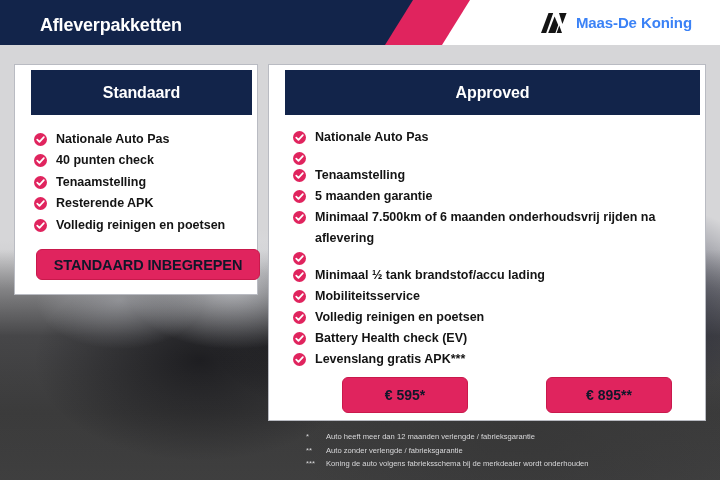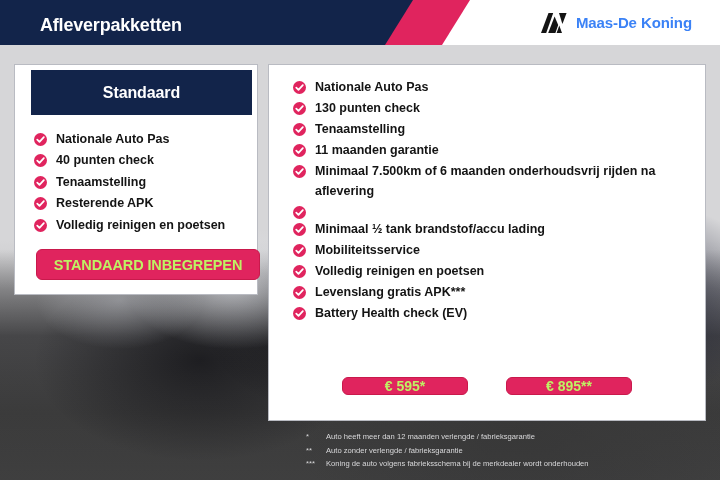--- a/index.html
+++ b/index.html
@@ -80,36 +80,36 @@
   #card-standaard .feature-list { padding-left:19px; padding-top:14px; }
   #card-standaard .feature-item { line-height:1.71; }
   #card-approved .feature-list { padding-left:24px; padding-top:12px; padding-right:14px; }
 
   .check-icon { flex:0 0 auto; width:13px; height:13px; margin-top:4px; display:block; }
   .feature-text { display:block; }
 
   
   .pill {
     background:#e0245e;
-    color:#bef264;
+    color:#0f172a;
     border:1px solid #c9194c;
     border-radius:6px;
     font-weight:bold;
     display:flex; align-items:center; justify-content:center;
     cursor:pointer;
   }
   #btn-standaard {
     position:absolute; left:21px; top:184px; width:224px; height:31px;
     font-size:14.5px; letter-spacing:-0.1px;
   }
   #price-row {
     position:absolute; left:0; top:312px; width:100%;
     display:flex; justify-content:center; gap:38px;
   }
-  .price-pill { width:126px; height:18px; font-size:14px; }
+  .price-pill { width:126px; height:36px; font-size:14px;margin-left:40px; }
 
   
   #footnotes {
     position:absolute; left:306px; top:430px; width:400px;
     color:#d8d8da; font-size:7.6px; line-height:1.78; font-weight:normal;
   }
   .footnote-row { display:flex; }
   .footnote-mark { flex:0 0 20px; }
 </style>
 </head>
@@ -171,48 +171,50 @@
         <circle cx="7" cy="7" r="7" fill="#e0245e"></circle>
         <path d="M3.5 7.2 L5.9 9.5 L10.6 4.5" stroke="#ffffff" stroke-width="1.9" fill="none" stroke-linecap="round" stroke-linejoin="round"></path>
       </svg>
       <span class="feature-text">Volledig reinigen en poetsen</span>
     </li>
   </ul>
   <div class="pill" id="btn-standaard">STANDAARD INBEGREPEN</div>
 </div>
 
 <div class="card" id="card-approved">
+  <div class="card-head">
+    <span class="card-head-title">Approved</span>
+  </div>
   <ul class="feature-list">
     <li class="feature-item">
       <svg class="check-icon" viewBox="0 0 14 14">
         <circle cx="7" cy="7" r="7" fill="#e0245e"></circle>
         <path d="M3.5 7.2 L5.9 9.5 L10.6 4.5" stroke="#ffffff" stroke-width="1.9" fill="none" stroke-linecap="round" stroke-linejoin="round"></path>
       </svg>
       <span class="feature-text">Nationale Auto Pas</span>
     </li>
     <li class="feature-item">
       <svg class="check-icon" viewBox="0 0 14 14">
         <circle cx="7" cy="7" r="7" fill="#e0245e"></circle>
         <path d="M3.5 7.2 L5.9 9.5 L10.6 4.5" stroke="#ffffff" stroke-width="1.9" fill="none" stroke-linecap="round" stroke-linejoin="round"></path>
       </svg>
-      <span class="feature-text">130 punten check</span>
     </li>
     <li class="feature-item">
       <svg class="check-icon" viewBox="0 0 14 14">
         <circle cx="7" cy="7" r="7" fill="#e0245e"></circle>
         <path d="M3.5 7.2 L5.9 9.5 L10.6 4.5" stroke="#ffffff" stroke-width="1.9" fill="none" stroke-linecap="round" stroke-linejoin="round"></path>
       </svg>
       <span class="feature-text">Tenaamstelling</span>
     </li>
     <li class="feature-item">
       <svg class="check-icon" viewBox="0 0 14 14">
         <circle cx="7" cy="7" r="7" fill="#e0245e"></circle>
         <path d="M3.5 7.2 L5.9 9.5 L10.6 4.5" stroke="#ffffff" stroke-width="1.9" fill="none" stroke-linecap="round" stroke-linejoin="round"></path>
       </svg>
-      <span class="feature-text">11 maanden garantie</span>
+      <span class="feature-text">5 maanden garantie</span>
     </li>
     <li class="feature-item">
       <svg class="check-icon" viewBox="0 0 14 14">
         <circle cx="7" cy="7" r="7" fill="#e0245e"></circle>
         <path d="M3.5 7.2 L5.9 9.5 L10.6 4.5" stroke="#ffffff" stroke-width="1.9" fill="none" stroke-linecap="round" stroke-linejoin="round"></path>
       </svg>
       <span class="feature-text">Minimaal 7.500km of 6 maanden onderhoudsvrij rijden na aflevering</span>
     </li>
     <li class="feature-item">
       <svg class="check-icon" viewBox="0 0 14 14">
@@ -239,28 +241,28 @@
         <circle cx="7" cy="7" r="7" fill="#e0245e"></circle>
         <path d="M3.5 7.2 L5.9 9.5 L10.6 4.5" stroke="#ffffff" stroke-width="1.9" fill="none" stroke-linecap="round" stroke-linejoin="round"></path>
       </svg>
       <span class="feature-text">Volledig reinigen en poetsen</span>
     </li>
     <li class="feature-item">
       <svg class="check-icon" viewBox="0 0 14 14">
         <circle cx="7" cy="7" r="7" fill="#e0245e"></circle>
         <path d="M3.5 7.2 L5.9 9.5 L10.6 4.5" stroke="#ffffff" stroke-width="1.9" fill="none" stroke-linecap="round" stroke-linejoin="round"></path>
       </svg>
+      <span class="feature-text">Battery Health check (EV)</span>
+    </li>
+    <li class="feature-item">
+      <svg class="check-icon" viewBox="0 0 14 14">
+        <circle cx="7" cy="7" r="7" fill="#e0245e"></circle>
+        <path d="M3.5 7.2 L5.9 9.5 L10.6 4.5" stroke="#ffffff" stroke-width="1.9" fill="none" stroke-linecap="round" stroke-linejoin="round"></path>
+      </svg>
       <span class="feature-text">Levenslang gratis APK***</span>
-    </li>
-    <li class="feature-item">
-      <svg class="check-icon" viewBox="0 0 14 14">
-        <circle cx="7" cy="7" r="7" fill="#e0245e"></circle>
-        <path d="M3.5 7.2 L5.9 9.5 L10.6 4.5" stroke="#ffffff" stroke-width="1.9" fill="none" stroke-linecap="round" stroke-linejoin="round"></path>
-      </svg>
-      <span class="feature-text">Battery Health check (EV)</span>
     </li>
   </ul>
   <div id="price-row">
     <div class="pill price-pill">€ 595*</div>
     <div class="pill price-pill">€ 895**</div>
   </div>
 </div>
 
 <div id="footnotes">
   <div class="footnote-row">

